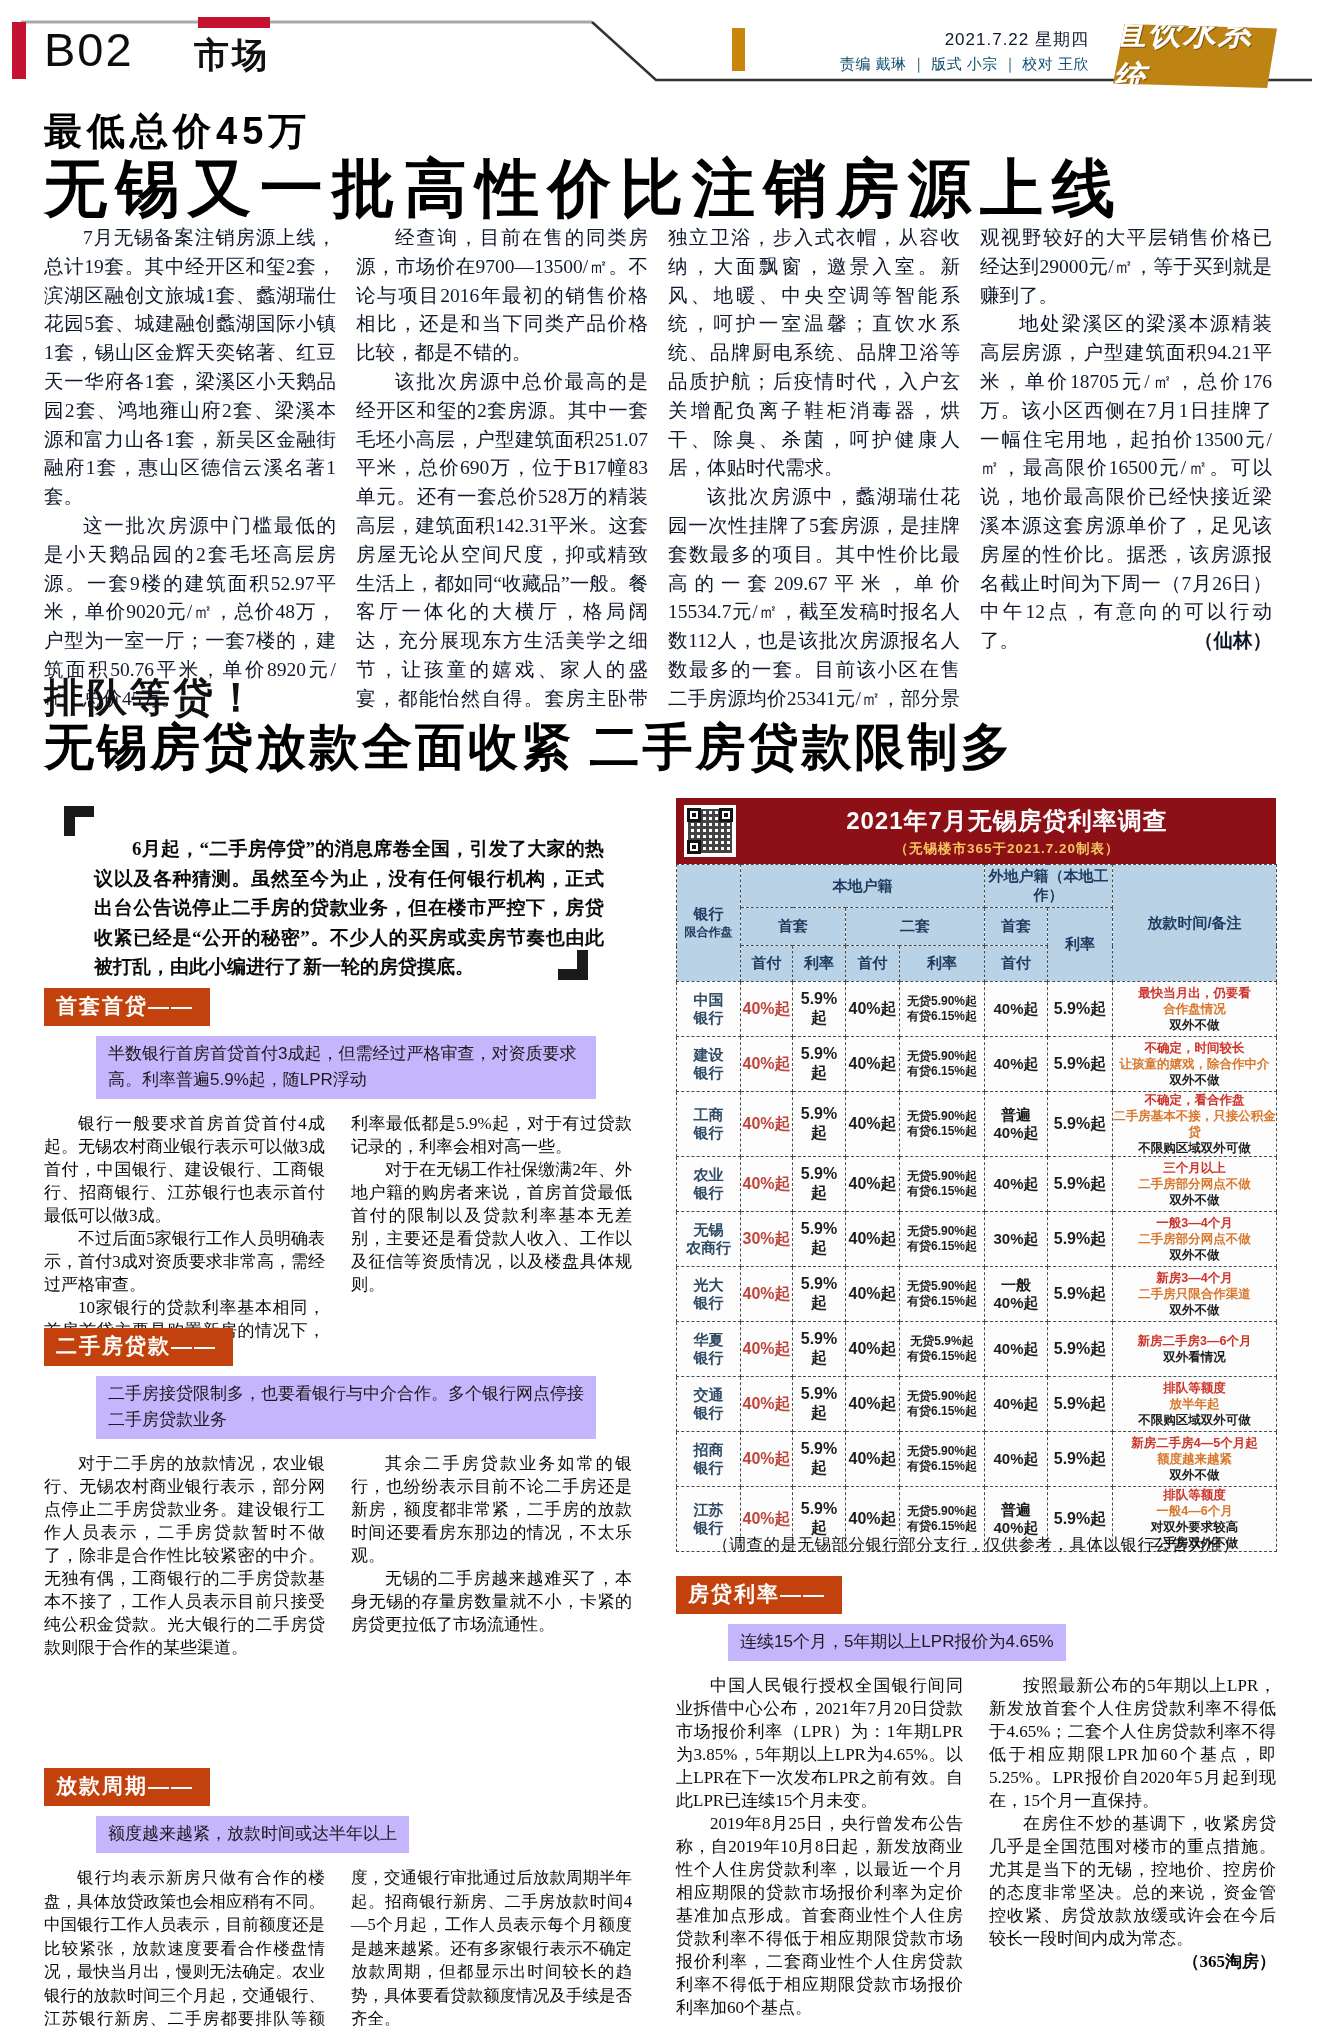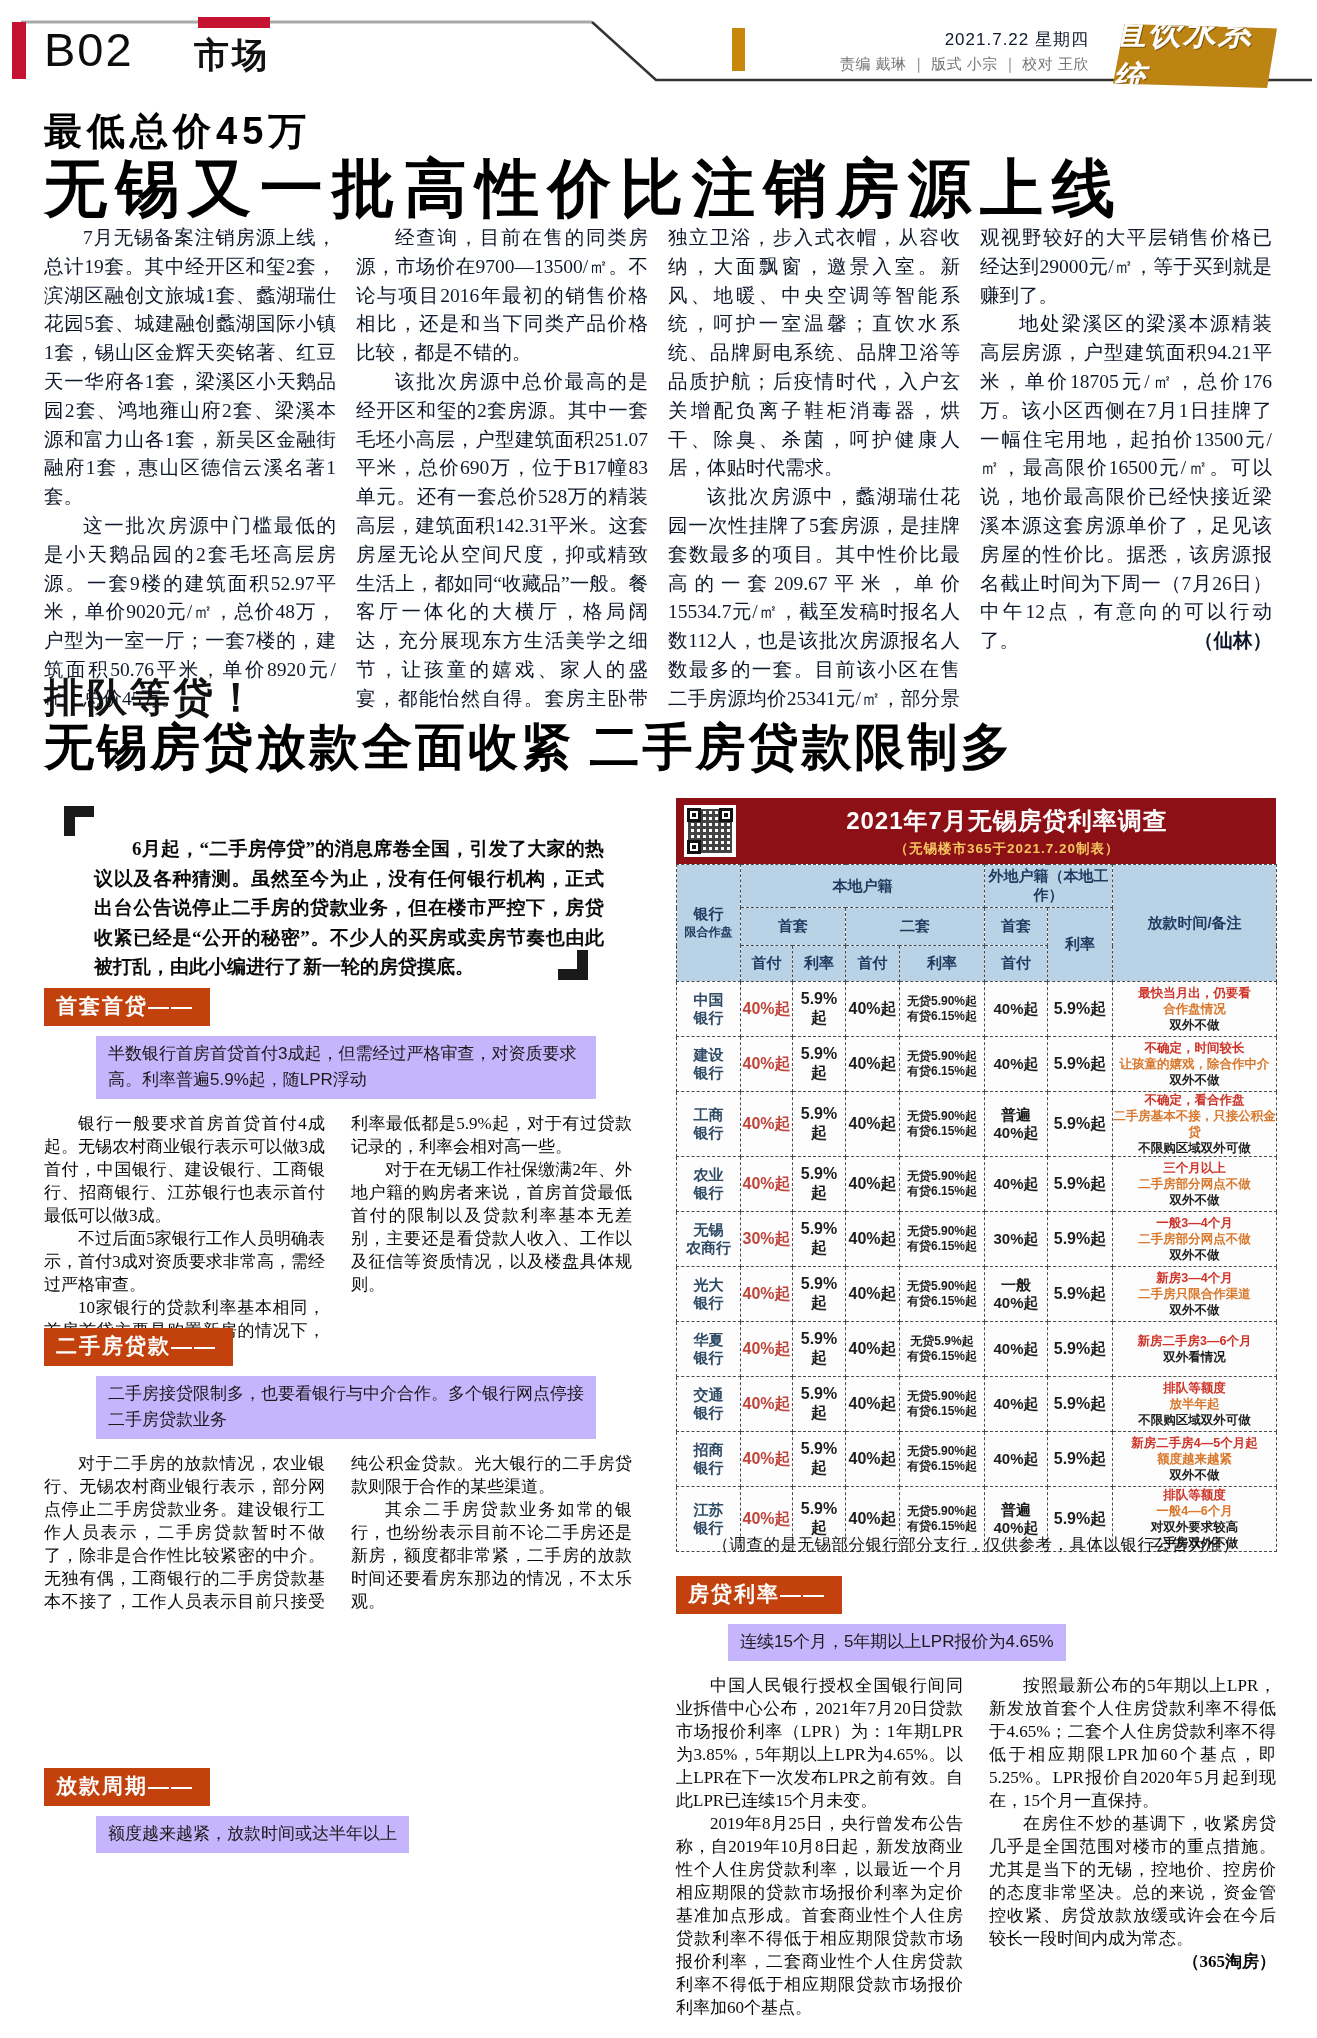--- a/index.html
+++ b/index.html
@@ -11,21 +11,21 @@
     padding-left: 17px;
   }
   
   .hdr-lines { position:absolute; left:0; top:0; width:1317px; height:100px; pointer-events:none; }
   .red-left { position:absolute; left:12px; top:22px; width:14px; height:57px; background:#c41230; }
   .pageno { position:absolute; left:44px; top:22px; font-size:47px; letter-spacing:2px; color:#0d0d0d; }
   .sec-tab { position:absolute; left:198px; top:17px; width:72px; height:11px; background:#c41230; }
   .secname { position:absolute; left:194px; top:32px; font-size:35px; font-weight:bold; letter-spacing:3px; }
   .goldbar { position:absolute; left:732px; top:28px; width:13px; height:43px; background:#c8860a; }
   .hdr-date { position:absolute; right:228px; top:28px; font-size:17px; color:#0f172a; text-align:right; letter-spacing:1px; }
-  .hdr-credits { position:absolute; right:228px; top:55px; font-size:15px; color:#737373; text-align:right; letter-spacing:0.5px; }
+  .hdr-credits { position:absolute; right:228px; top:55px; font-size:15px; color:#0c4a6e; text-align:right; letter-spacing:0.5px; }
   .masthead { position:absolute; left:1113px; top:24px; width:164px; height:64px; background:#bd8414;
     clip-path: polygon(7% 0, 100% 7%, 94% 100%, 0 93%);
     display:flex; align-items:center; justify-content:center; }
   .masthead span { color:#fff; font-size:33px; font-weight:bold; font-style:italic; letter-spacing:2px;
     font-family:"Liberation Serif", serif; text-shadow:1px 1px 0 #7e560c; }
   
   .a1k { position:absolute; left:44px; top:106px; font-size:38px; font-weight:bold; letter-spacing:5px; color:#000; }
   .a1t { position:absolute; left:44px; top:146px; font-size:63px; font-weight:bold; letter-spacing:9px;
     font-family:"Liberation Serif", serif; white-space:nowrap; color:#000; }
   .a1b { position:absolute; left:44px; top:224px; width:1228px; height:512px;
@@ -141,26 +141,30 @@
         <p class="para">对于在无锡工作社保缴满2年、外地户籍的购房者来说，首房首贷最低首付的限制以及贷款利率基本无差别，主要还是看贷款人收入、工作以及征信等资质情况，以及楼盘具体规则。</p>
       </div>
   </div>
 
   <div class="sec" id="sec2">
     <span class="sec-label">二手房贷款——</span>
     <div class="sec-sum">二手房接贷限制多，也要看银行与中介合作。多个银行网点停接二手房贷款业务</div>
     <div class="sec-body">
         <p class="para">对于二手房的放款情况，农业银行、无锡农村商业银行表示，部分网点停止二手房贷款业务。建设银行工作人员表示，二手房贷款暂时不做了，除非是合作性比较紧密的中介。无独有偶，工商银行的二手房贷款基本不接了，工作人员表示目前只接受纯公积金贷款。光大银行的二手房贷款则限于合作的某些渠道。</p>
         <p class="para">其余二手房贷款业务如常的银行，也纷纷表示目前不论二手房还是新房，额度都非常紧，二手房的放款时间还要看房东那边的情况，不太乐观。</p>
+        <p class="para">无锡的二手房越来越难买了，本身无锡的存量房数量就不小，卡紧的房贷更拉低了市场流通性。</p>
       </div>
   </div>
 
   <div class="sec" id="sec3">
     <span class="sec-label">放款周期——</span>
     <div class="sec-sum">额度越来越紧，放款时间或达半年以上</div>
+    <div class="sec-body">
+        <p class="para">银行均表示新房只做有合作的楼盘，具体放贷政策也会相应稍有不同。中国银行工作人员表示，目前额度还是比较紧张，放款速度要看合作楼盘情况，最快当月出，慢则无法确定。农业银行的放款时间三个月起，交通银行、江苏银行新房、二手房都要排队等额度，交通银行审批通过后放款周期半年起。招商银行新房、二手房放款时间4—5个月起，工作人员表示每个月额度是越来越紧。还有多家银行表示不确定放款周期，但都显示出时间较长的趋势，具体要看贷款额度情况及手续是否齐全。</p>
+      </div>
   </div>
 
   <div class="tblwrap">
     <div class="tbl-title">
       <div class="qr">
         <div class="qrp"></div>
         <div class="qf tl"></div>
           <div class="qf tr"></div>
           <div class="qf bl"></div>
       </div>

